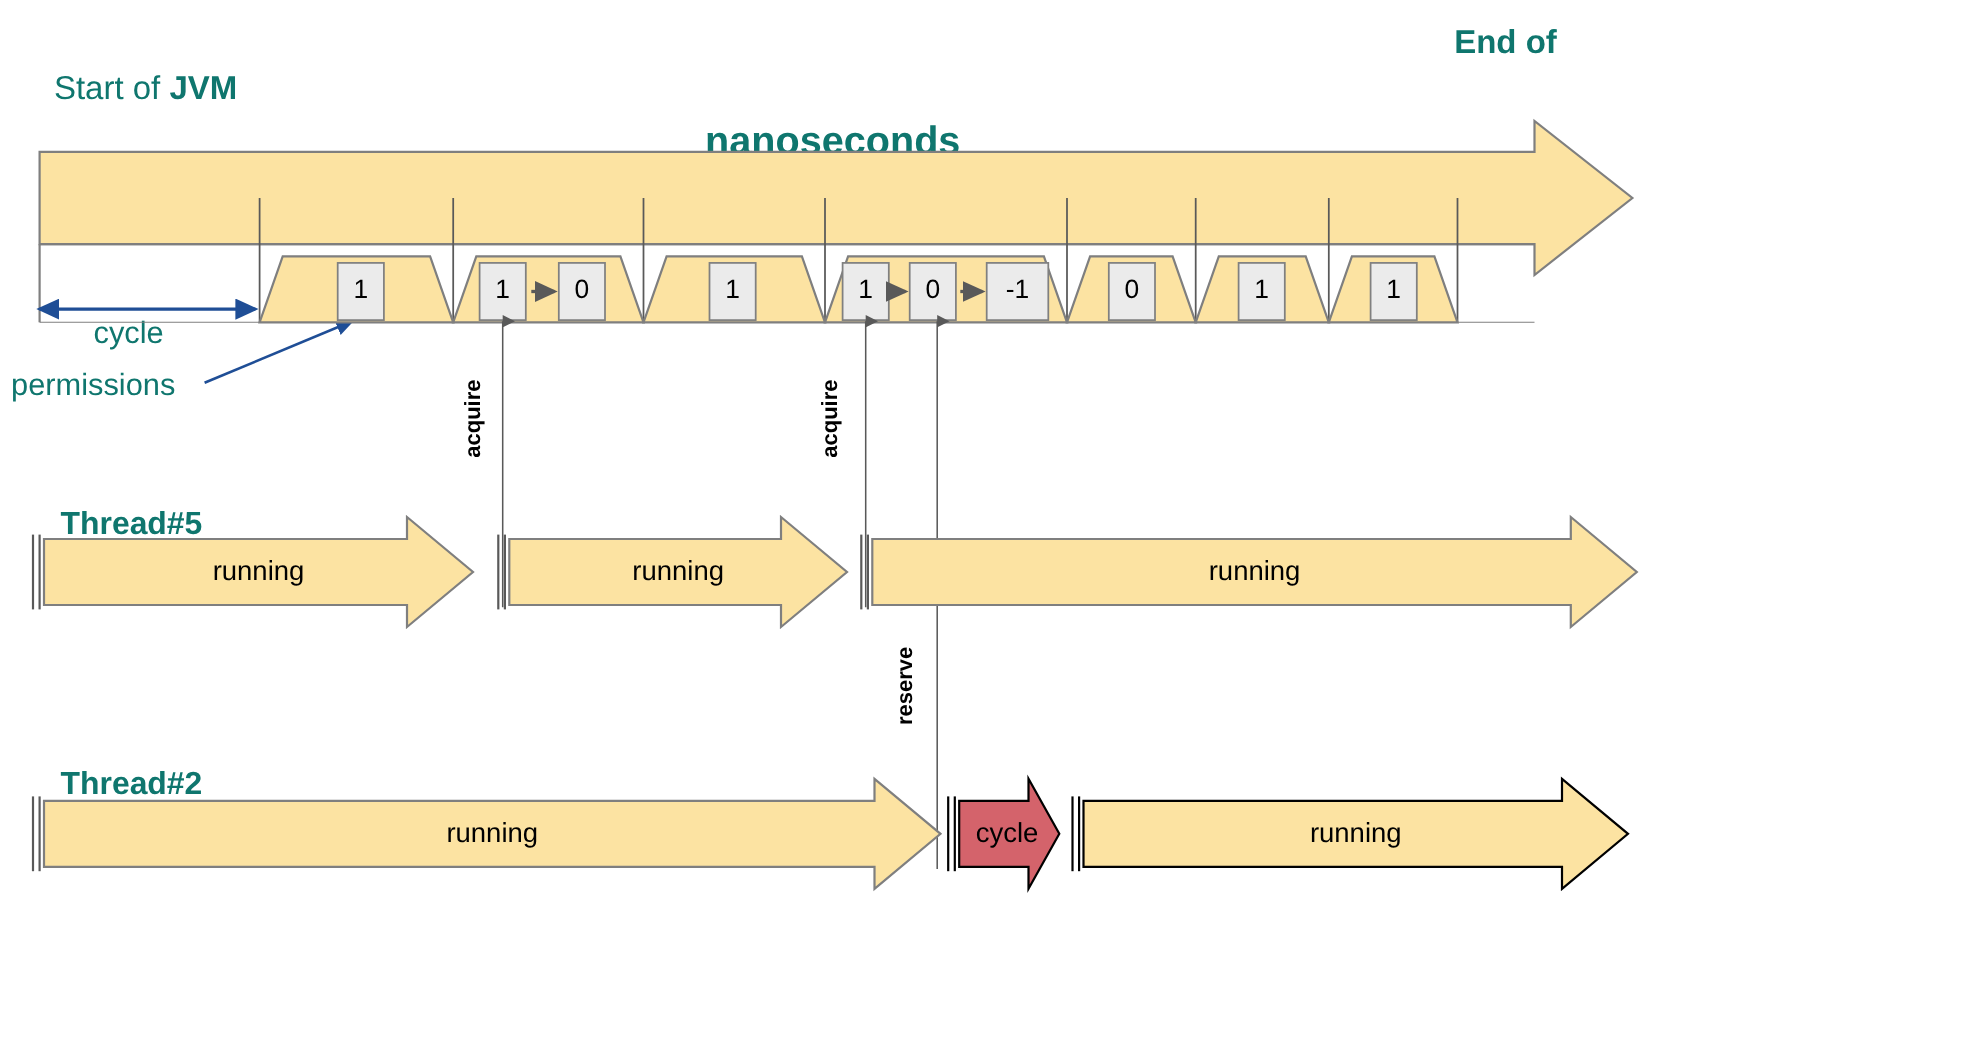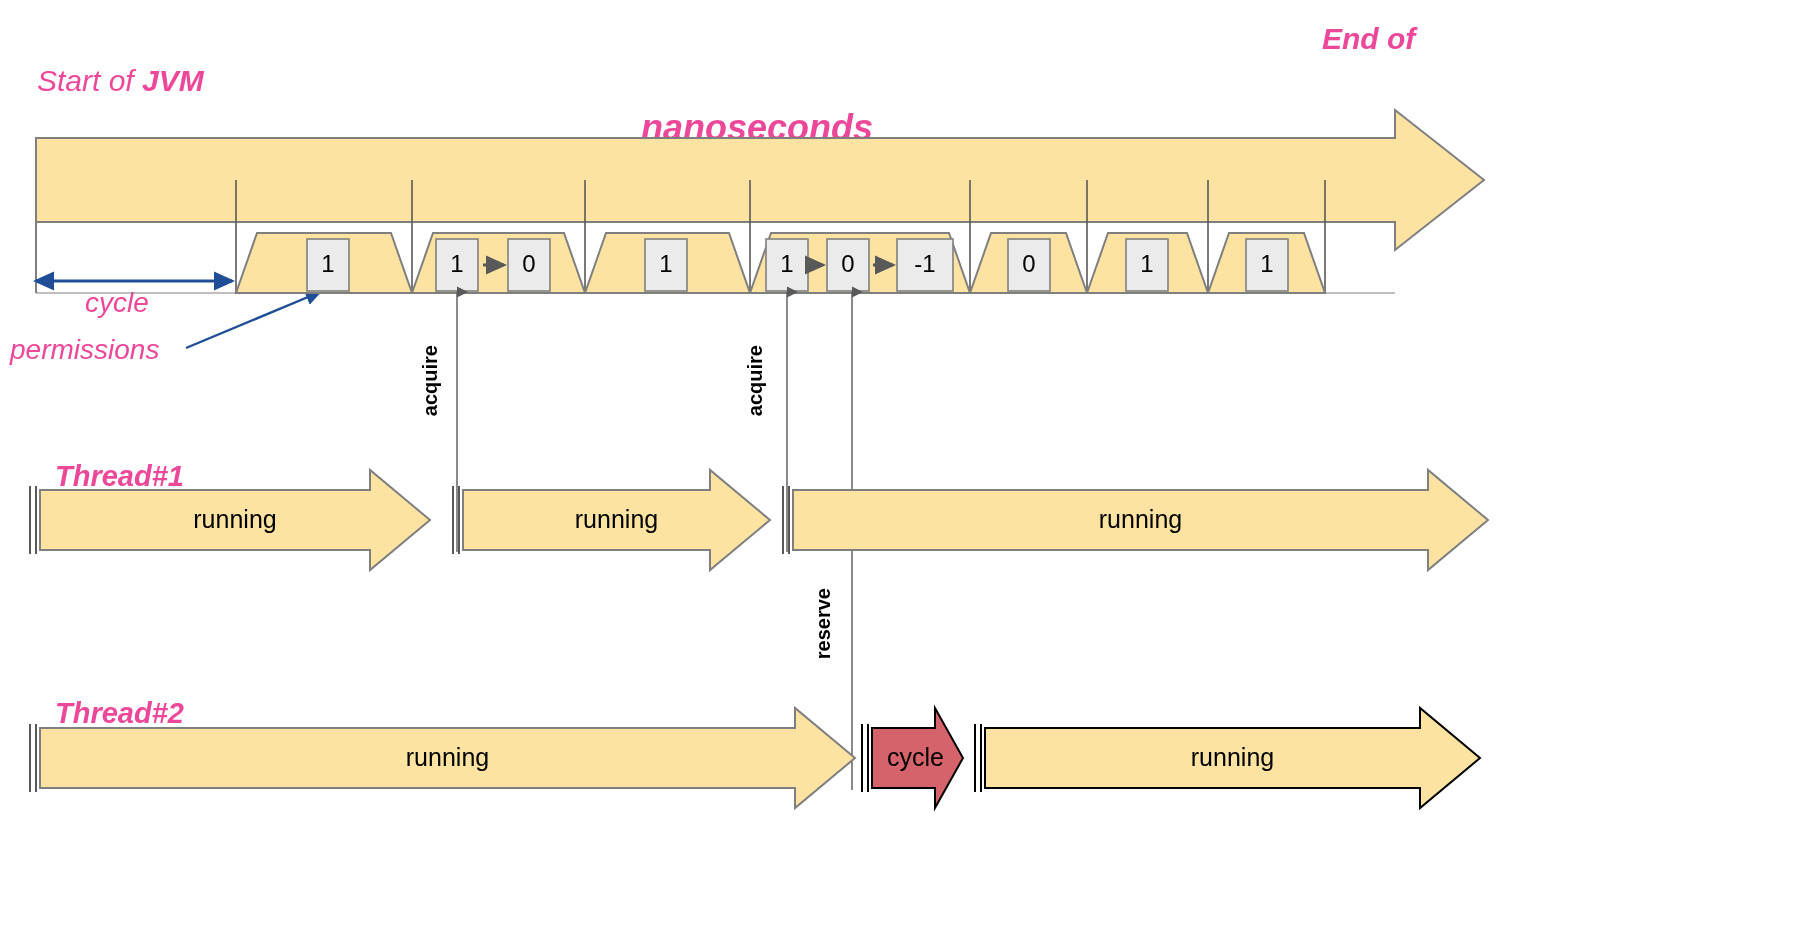--- a/index.html
+++ b/index.html
@@ -1,42 +1,42 @@
 <!DOCTYPE html>
 <html><head>
 <meta charset="utf-8">
 <style>
   html,body{margin:0;padding:0;background:#ffffff;}
   body{font-family:"Liberation Sans","DejaVu Sans",sans-serif;}
   #stage{position:relative;width:1798px;height:950px;background:#fff;overflow:hidden;}
-  .lbl{position:absolute;color:#ec4899;font-weight:bold;white-space:nowrap;font-style:italic;}
+  .lbl{position:absolute;color:#0f766e;font-weight:bold;white-space:nowrap;}
   .lbl.reg{font-weight:normal;}
   .blk{position:absolute;color:#000;font-weight:bold;white-space:nowrap;}
   .blkn{position:absolute;color:#000;white-space:nowrap;}
   svg{position:absolute;left:0;top:0;overflow:visible;}
   .vert{writing-mode:vertical-rl;transform:rotate(180deg);}
 </style>
 </head>
 <body>
 
 <div id="stage">
 
-  <div class="lbl reg" style="left:37px;top:64px;font-size:30px;">
+  <div class="lbl reg" style="left:49px;top:64px;font-size:30px;">
     <span>Start of </span><span style="font-weight:bold;">JVM</span>
   </div>
 
   <div class="lbl" style="left:1322px;top:22px;font-size:30px;">End of</div>
 
   <div class="lbl" style="left:641px;top:107px;font-size:36px;">nanoseconds</div>
 
   <div class="lbl reg" style="left:85px;top:243px;font-size:28px;margin-top:44px;">cycle</div>
 
   <div class="lbl reg" style="left:10px;top:334px;font-size:28px;">permissions</div>
 
-  <div class="lbl" style="left:55px;top:460px;font-size:29px;">Thread#1</div>
+  <div class="lbl" style="left:55px;top:460px;font-size:29px;">Thread#5</div>
 
   <div class="lbl" style="left:55px;top:697px;font-size:29px;">Thread#2</div>
 
   <div class="blk" style="left:536px;top:157px;font-size:20px;">refresh</div>
   <div class="blk" style="left:930px;top:157px;font-size:20px;">refresh</div>
   <div class="blk" style="left:1038px;top:157px;font-size:20px;">refresh</div>
 
   <div class="blk vert" style="left:419px;top:345px;font-size:20px;">acquire</div>
   <div class="blk vert" style="left:744px;top:345px;font-size:20px;">acquire</div>
   <div class="blk vert" style="left:812px;top:588px;font-size:20px;">reserve</div>

